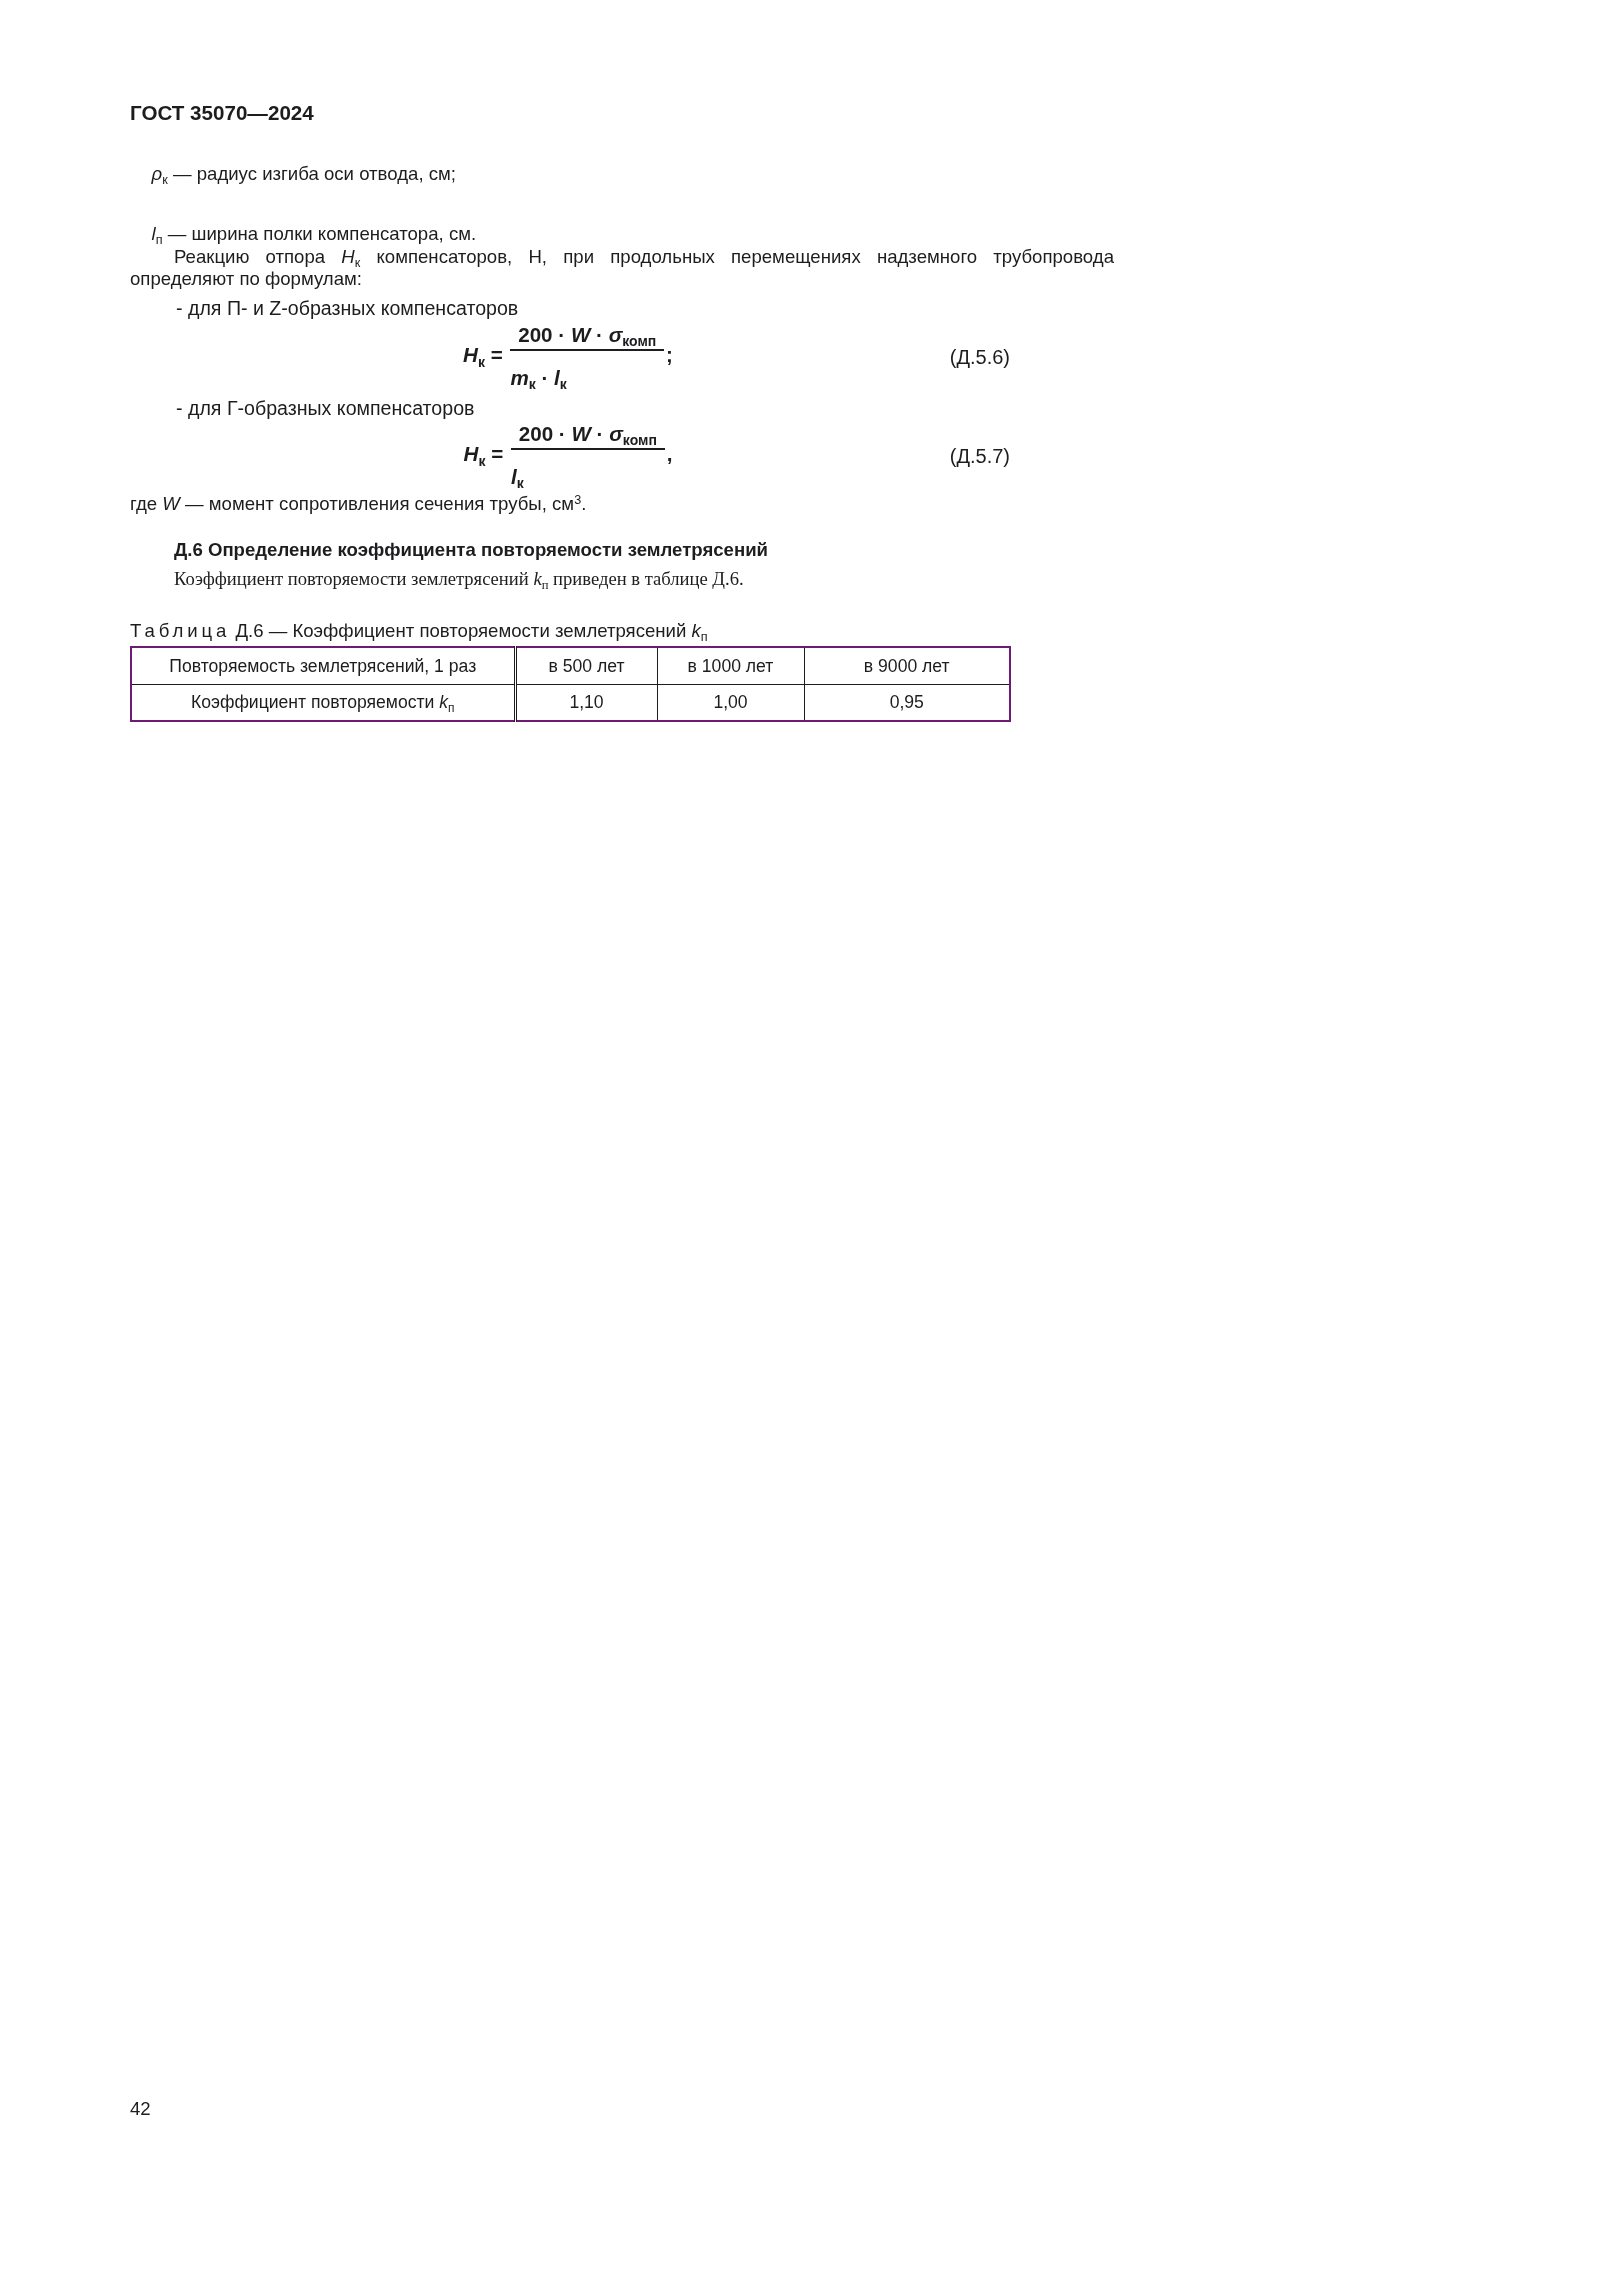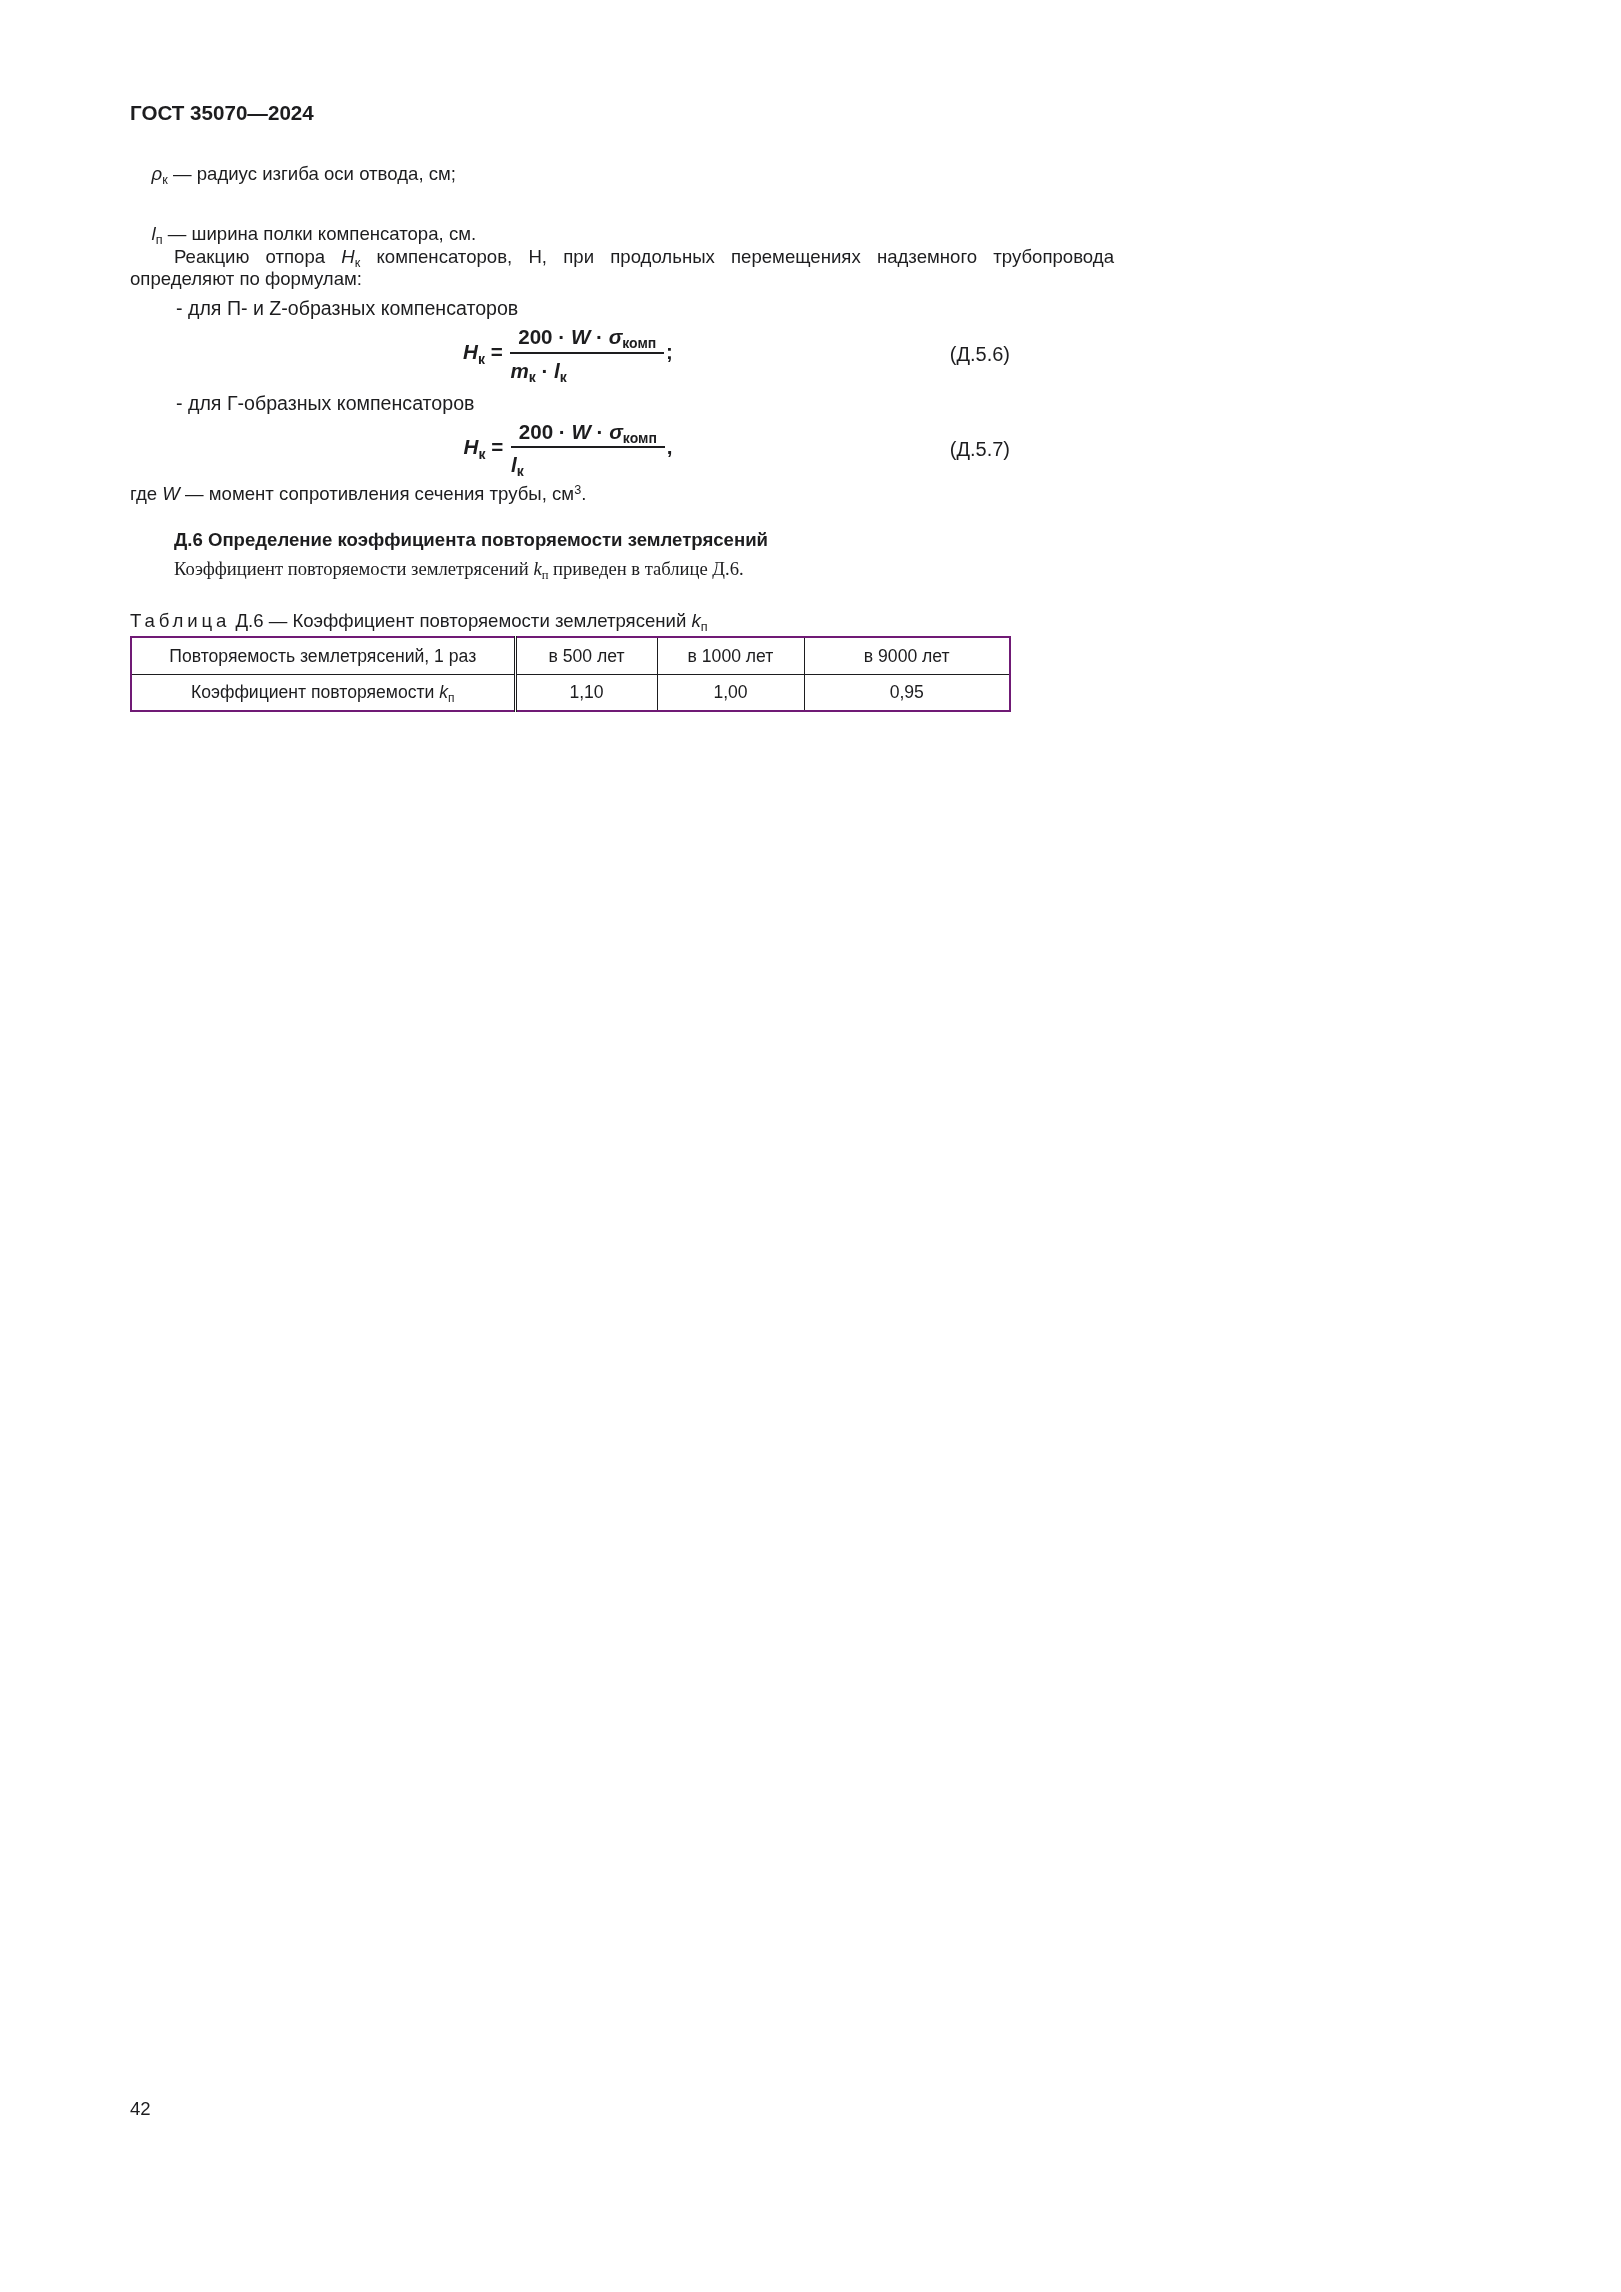--- a/index.html
+++ b/index.html
@@ -36,21 +36,21 @@
     position:relative;
     margin:3.9px 0;
     min-height:61px;
     display:flex; align-items:center; justify-content:center;
     padding-right:108px;
   }
   .formula { font-size:20.6px; font-weight:bold; white-space:nowrap; }
   .formula .f-var { font-style:italic; }
   .frac { display:inline-block; vertical-align:middle; margin:0 2px; }
   .frac .num { display:block; border-bottom:2px solid #1d1d1f; padding:0 7.8px 2.9px 7.8px; }
-  .frac .den { display:block; padding-top:6px; }
+  .frac .den { display:block; padding-top:16px; }
   .formula-label {
     position:absolute; right:104px; top:50%;
     transform:translateY(-50%);
     font-size:20px; font-weight:normal; font-style:normal;
   }
 
   .where-note { margin-top:0; }
   .heading { font-weight:bold; padding-left:44px; margin-top:23.5px; }
   .after-heading { text-indent:44px; margin-top:6.9px;font-family:Liberation Serif, serif; }
   .caption { margin-top:29px; }

